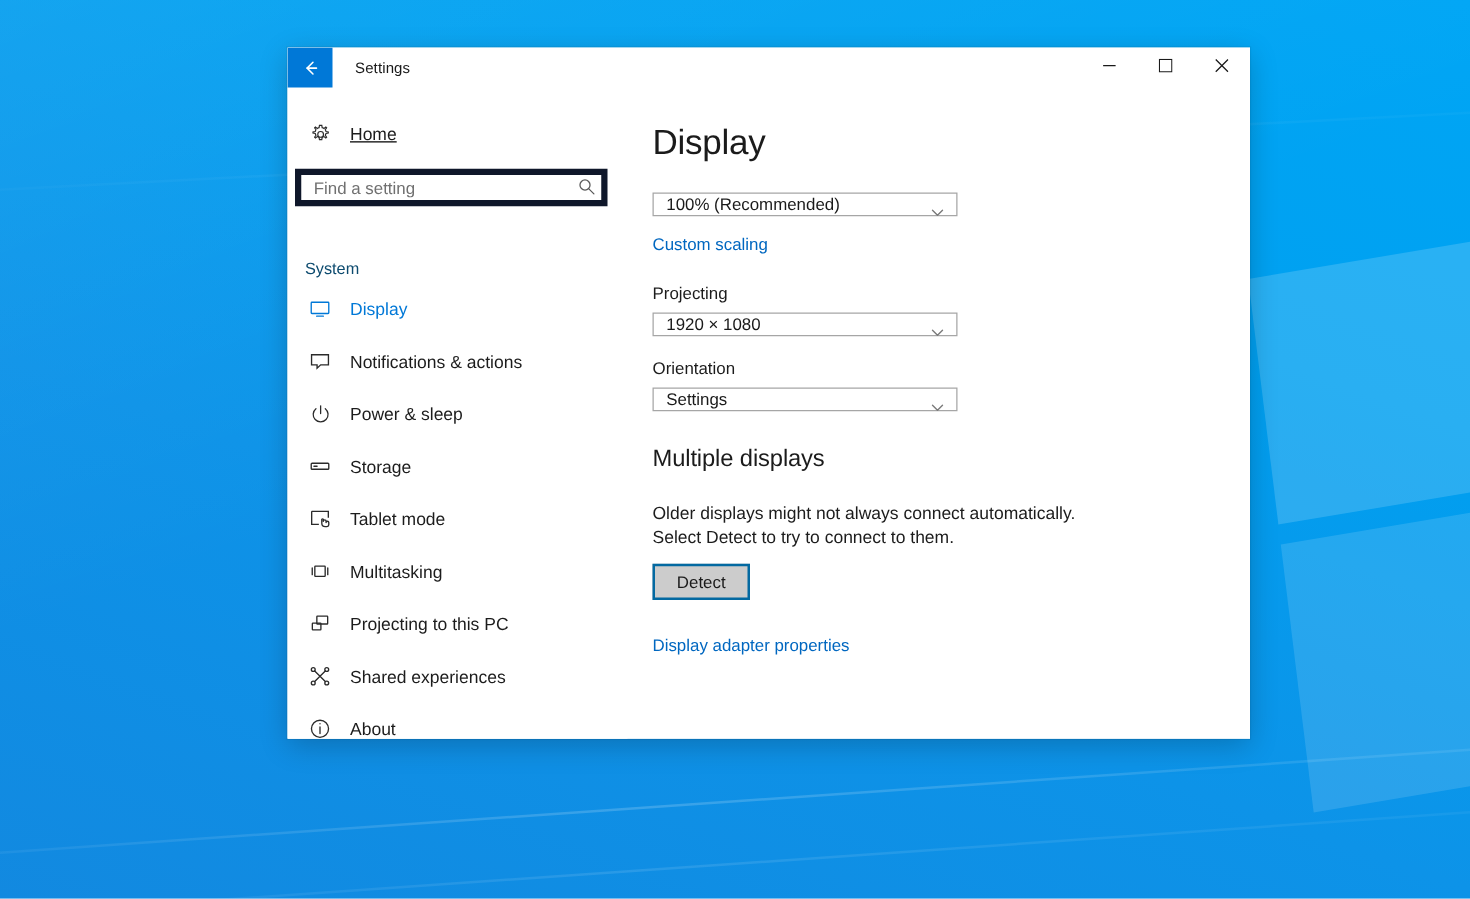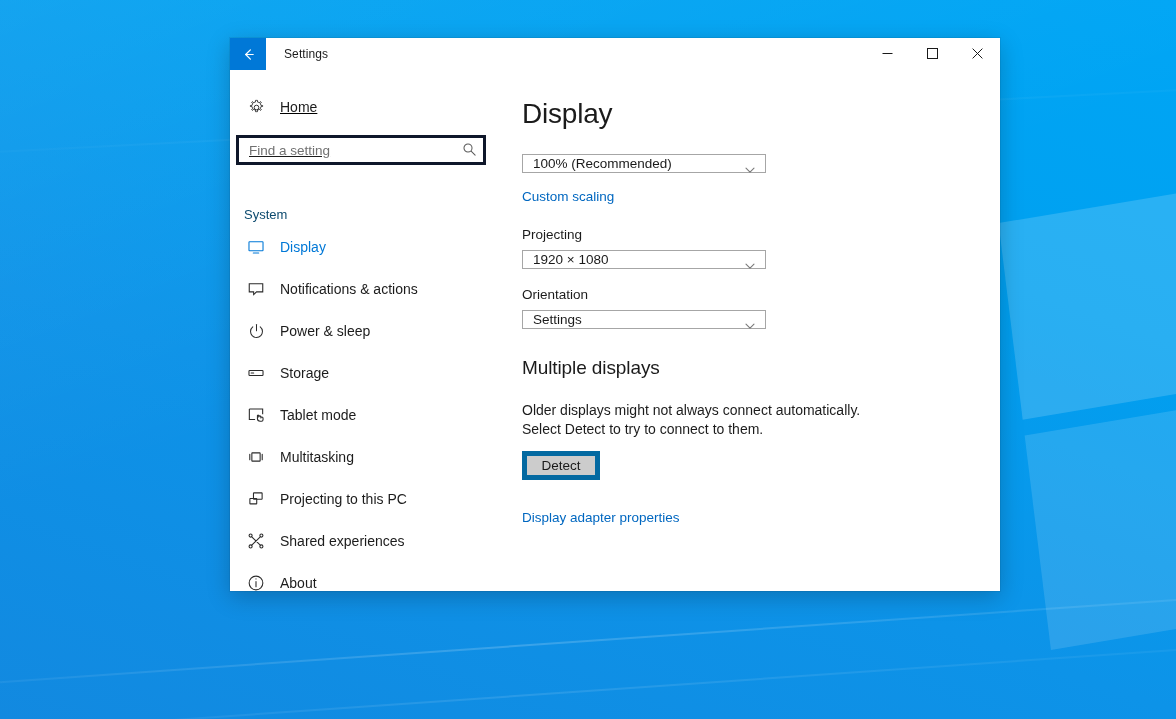--- a/index.html
+++ b/index.html
@@ -145,28 +145,27 @@
     white-space: nowrap;
   }
 
   #search-wrap {
     margin: 0 16px 0 6px;
     position: relative;
   }
   #search-input {
     width: 250px;
     height: 30px;
-    border: 3px solid #0f172a;
+    border: 5px solid #0f172a;
     background: #FFFFFF;
     font-family: "Liberation Sans", sans-serif;
     font-size: 13.5px;
     color: #1c1c1c;
     padding: 0 30px 0 10px;
     outline: none;
-    text-decoration: underline;
   }
   #search-input::placeholder { color: #707070; opacity: 1; }
   #search-icon {
     position: absolute;
     right: 9px;
     top: 7px;
     pointer-events: none;
     color: #5a5a5a;
   }
 
@@ -248,21 +247,21 @@
     font-size: 14px;
     color: #1c1c1c;
     line-height: 19px;
     max-width: 360px;
   }
   #detect-button {
     margin-top: 12px;
     min-width: 78px;
     height: 29px;
     background: #CCCCCC;
-    border: 5px solid #0369a1;
+    border: 2px solid #0369a1;
     font-family: "Liberation Sans", sans-serif;
     font-size: 13.5px;
     color: #1a1a1a;
     padding: 0 12px;
     cursor: default;
   }
 
   .spacer-28 { height: 28px; }
   .spacer-22 { height: 22px; }
   .spacer-18 { height: 18px; }

